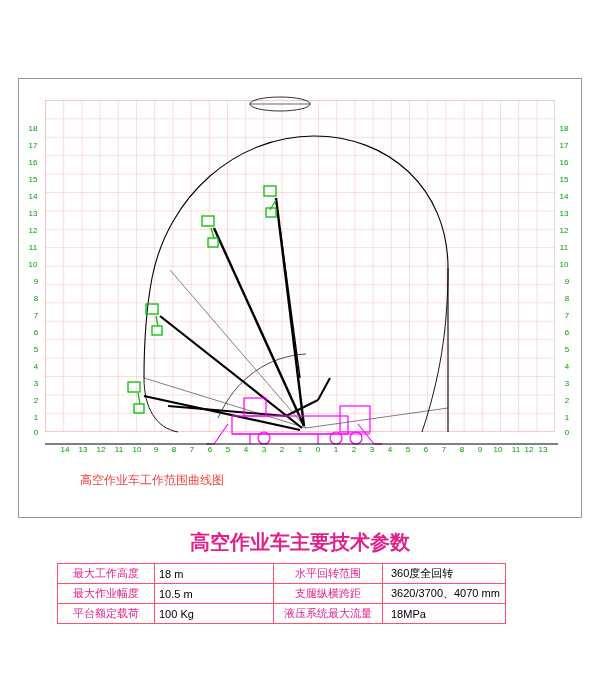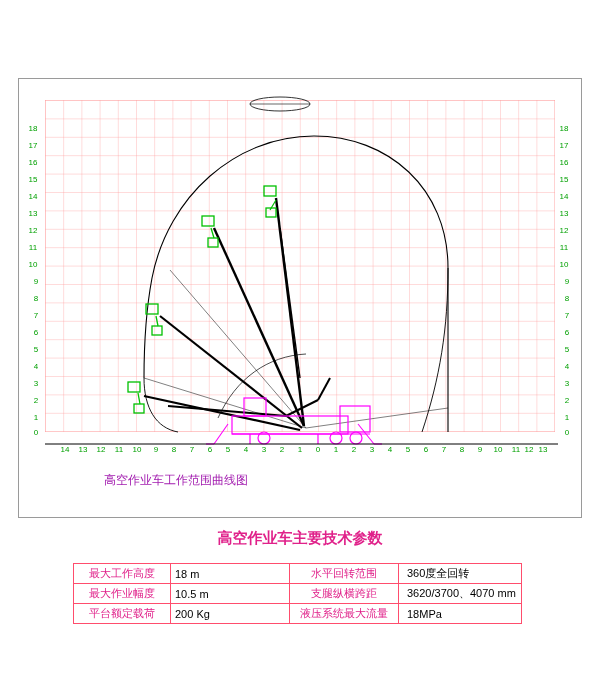--- a/index.html
+++ b/index.html
@@ -71,48 +71,47 @@
     color: #00a000;
     font-size: 8px;
     font-family: "Liberation Sans", sans-serif;
     line-height: 8px;
     text-align: center;
     width: 10px;
   }
   
   #curve-caption {
     position: absolute;
-    left: 104px;
+    left: 80px;
     top: 472px;
     font-size: 12px;
-    color: #a21caf;
+    color: #ef4444;
     font-family: "Liberation Sans", sans-serif;
     white-space: nowrap;
   }
   
   #spec-heading {
     position: absolute;
     top: 529px;
     left: 0;
     width: 600px;
     text-align: center;
-    font-size: 15px;
+    font-size: 20px;
     font-weight: bold;
     color: #e0218a;
     font-family: "Liberation Sans", sans-serif;
   }
   
   #spec-table {
     position: absolute;
     left: 57px;
     top: 563px;
     width: 400px;
     border-collapse: collapse;
     table-layout: fixed;
-    margin-left: 16px;
   }
   #spec-table td {
     border: 1px solid #ff4d6d;
     height: 19px;
     font-size: 11px;
     padding: 0 4px;
     font-family: "Liberation Sans", sans-serif;
     color: #000000;
     vertical-align: middle;
     white-space: nowrap;
@@ -334,20 +333,20 @@
         <td class="v-left">360度全回转</td>
       </tr>
       <tr>
         <td class="k">最大作业幅度</td>
         <td class="v">10.5  m</td>
         <td class="k2">支腿纵横跨距</td>
         <td class="v-left">3620/3700、4070 mm</td>
       </tr>
       <tr>
         <td class="k">平台额定载荷</td>
-        <td class="v">200  Kg</td>
+        <td class="v">100  Kg</td>
         <td class="k2">液压系统最大流量</td>
         <td class="v-left">18MPa</td>
       </tr>
     </tbody>
   </table>
 
 </div>
 
 </body></html>

